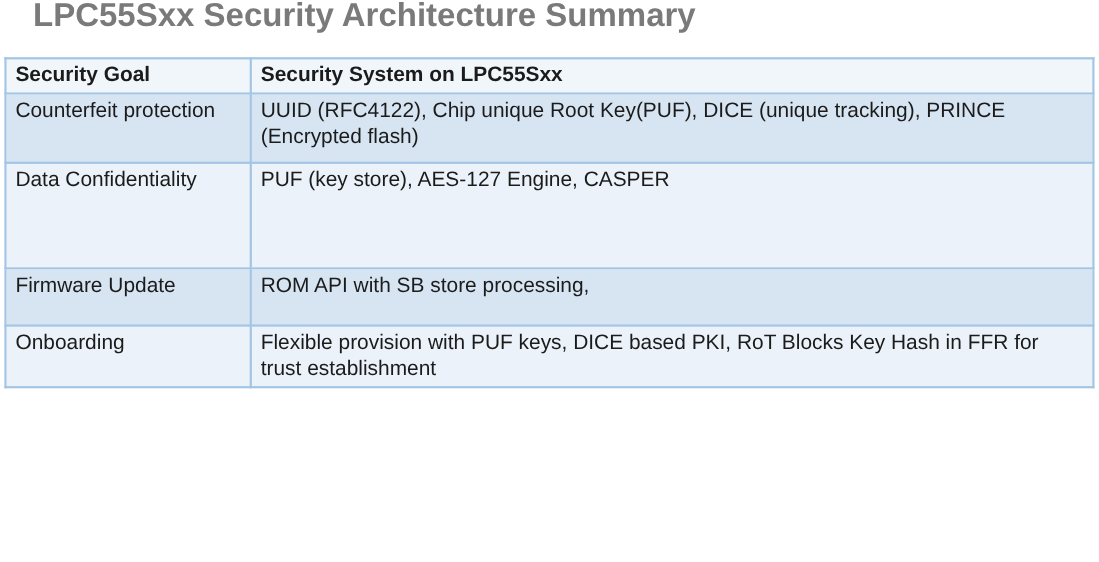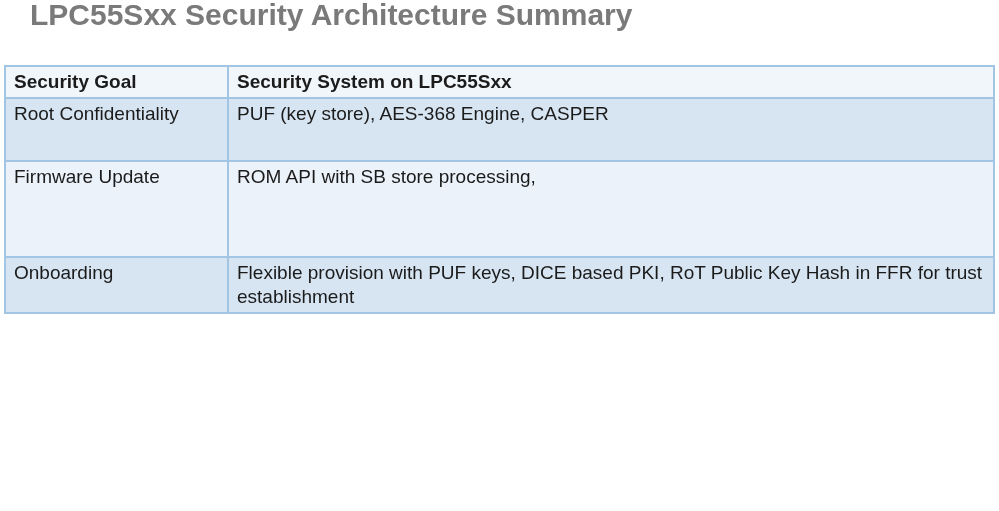--- a/index.html
+++ b/index.html
@@ -21,21 +21,21 @@
     margin: 0;
     font-size: 30px;
     font-weight: bold;
     color: #7a7a7a;
     letter-spacing: 0px;
     white-space: nowrap;
   }
   table.security-table {
     position: absolute;
     left: 4px;
-    top: 65px;
+    top: 52px;
     width: 991px;
     border-collapse: collapse;
     table-layout: fixed;
   }
   table.security-table th,
   table.security-table td {
     border: 2px solid #a3c5e4;
     font-size: 19px;
     color: #1b1b1b;
     text-align: left;
@@ -73,31 +73,35 @@
     <col class="goal-col">
     <col class="blocks-col">
   </colgroup>
   <thead>
     <tr>
       <th>Security Goal</th>
       <th>Security System on LPC55Sxx</th>
     </tr>
   </thead>
   <tbody id="table-body">
+  <tr>
+    <td class="goal-cell">Counterfeit protection</td>
+    <td class="blocks-cell">UUID (RFC4122), Chip unique Root Key(PUF), DICE (unique tracking), PRINCE (Encrypted flash)</td>
+  </tr>
 
 
   <tr>
-    <td class="goal-cell">Root Confidentiality</td>
-    <td class="blocks-cell">PUF (key store), AES-368 Engine, CASPER</td>
+    <td class="goal-cell">Data Confidentiality</td>
+    <td class="blocks-cell">PUF (key store), AES-127 Engine, CASPER</td>
   </tr>
 
   <tr>
     <td class="goal-cell">Firmware Update</td>
     <td class="blocks-cell">ROM API with SB store processing,</td>
   </tr>
 
 
   <tr>
     <td class="goal-cell">Onboarding</td>
-    <td class="blocks-cell">Flexible provision with PUF keys, DICE based PKI, RoT Public Key Hash in FFR for trust establishment</td>
+    <td class="blocks-cell">Flexible provision with PUF keys, DICE based PKI, RoT Blocks Key Hash in FFR for trust establishment</td>
   </tr>
 </tbody>
 </table>
 
 </body></html>

